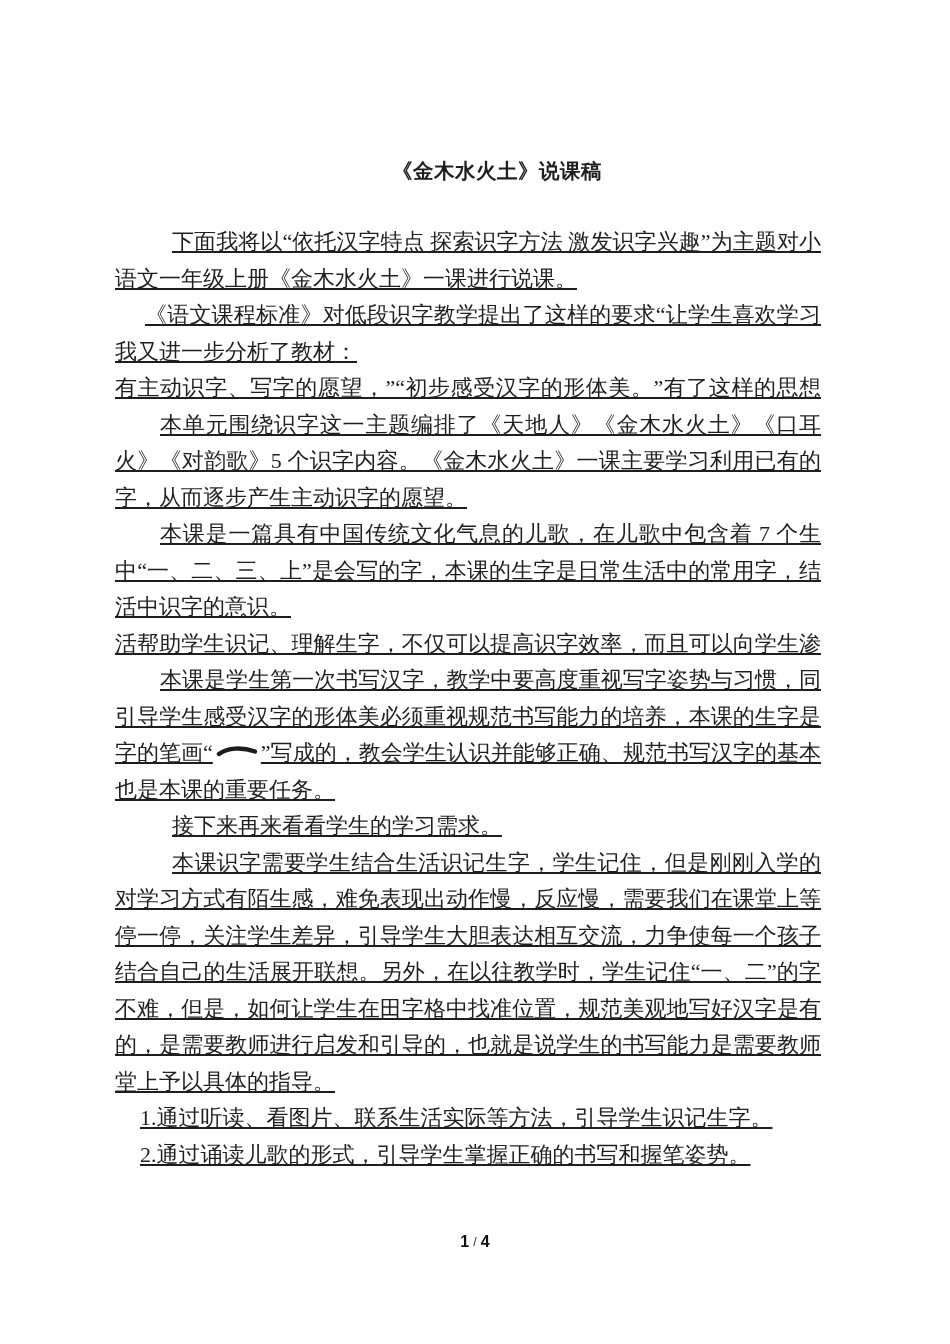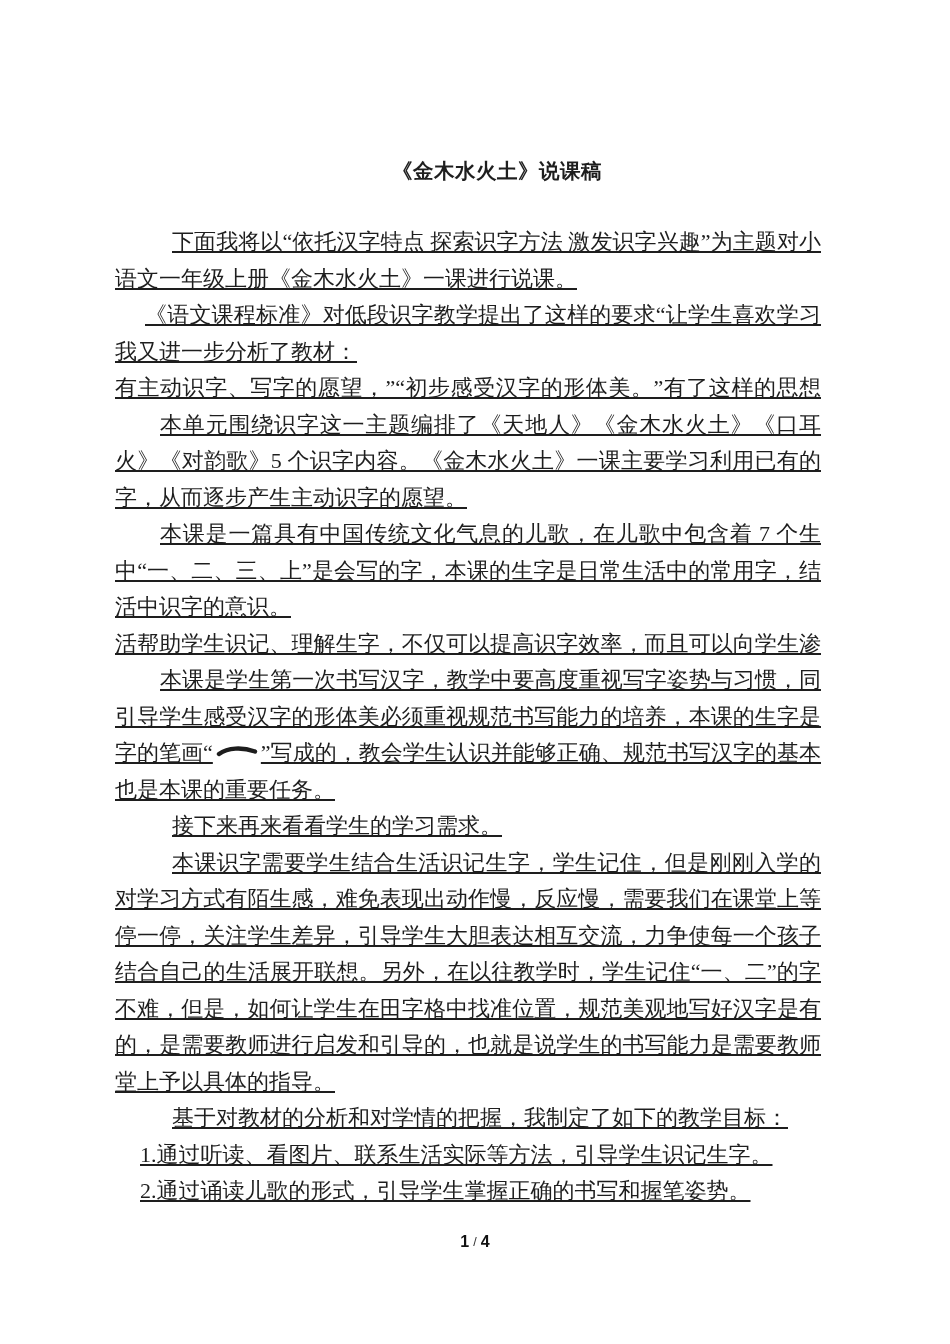--- a/index.html
+++ b/index.html
@@ -70,21 +70,20 @@
     </div>
     <div class="line">也是本课的重要任务。</div>
     <div class="line ind-a">接下来再来看看学生的学习需求。</div>
     <div class="line fill ind-a">本课识字需要学生结合生活识记生字，学生记住，但是刚刚入学的学生会</div>
     <div class="line fill">对学习方式有陌生感，难免表现出动作慢，反应慢，需要我们在课堂上等一等、</div>
     <div class="line fill">停一停，关注学生差异，引导学生大胆表达相互交流，力争使每一个孩子都能</div>
     <div class="line fill">结合自己的生活展开联想。另外，在以往教学时，学生记住“一、二”的字形并</div>
     <div class="line fill">不难，但是，如何让学生在田字格中找准位置，规范美观地写好汉字是有困难</div>
     <div class="line fill">的，是需要教师进行启发和引导的，也就是说学生的书写能力是需要教师在课</div>
     <div class="line">堂上予以具体的指导。</div>
-    <div class="line ind-a">基于对教材的分析和对学情的把握，我制定了如下的教学目标：</div>
     <div class="line ind-c">1.通过听读、看图片、联系生活实际等方法，引导学生识记生字。</div>
     <div class="line ind-c">2.通过诵读儿歌的形式，引导学生掌握正确的书写和握笔姿势。</div>
   </div>
 
   <div class="doc-footer">
     <span class="pg-num">1</span><span class="pg-sep">/</span><span class="pg-num">4</span>
   </div>
 
 </div>
 

